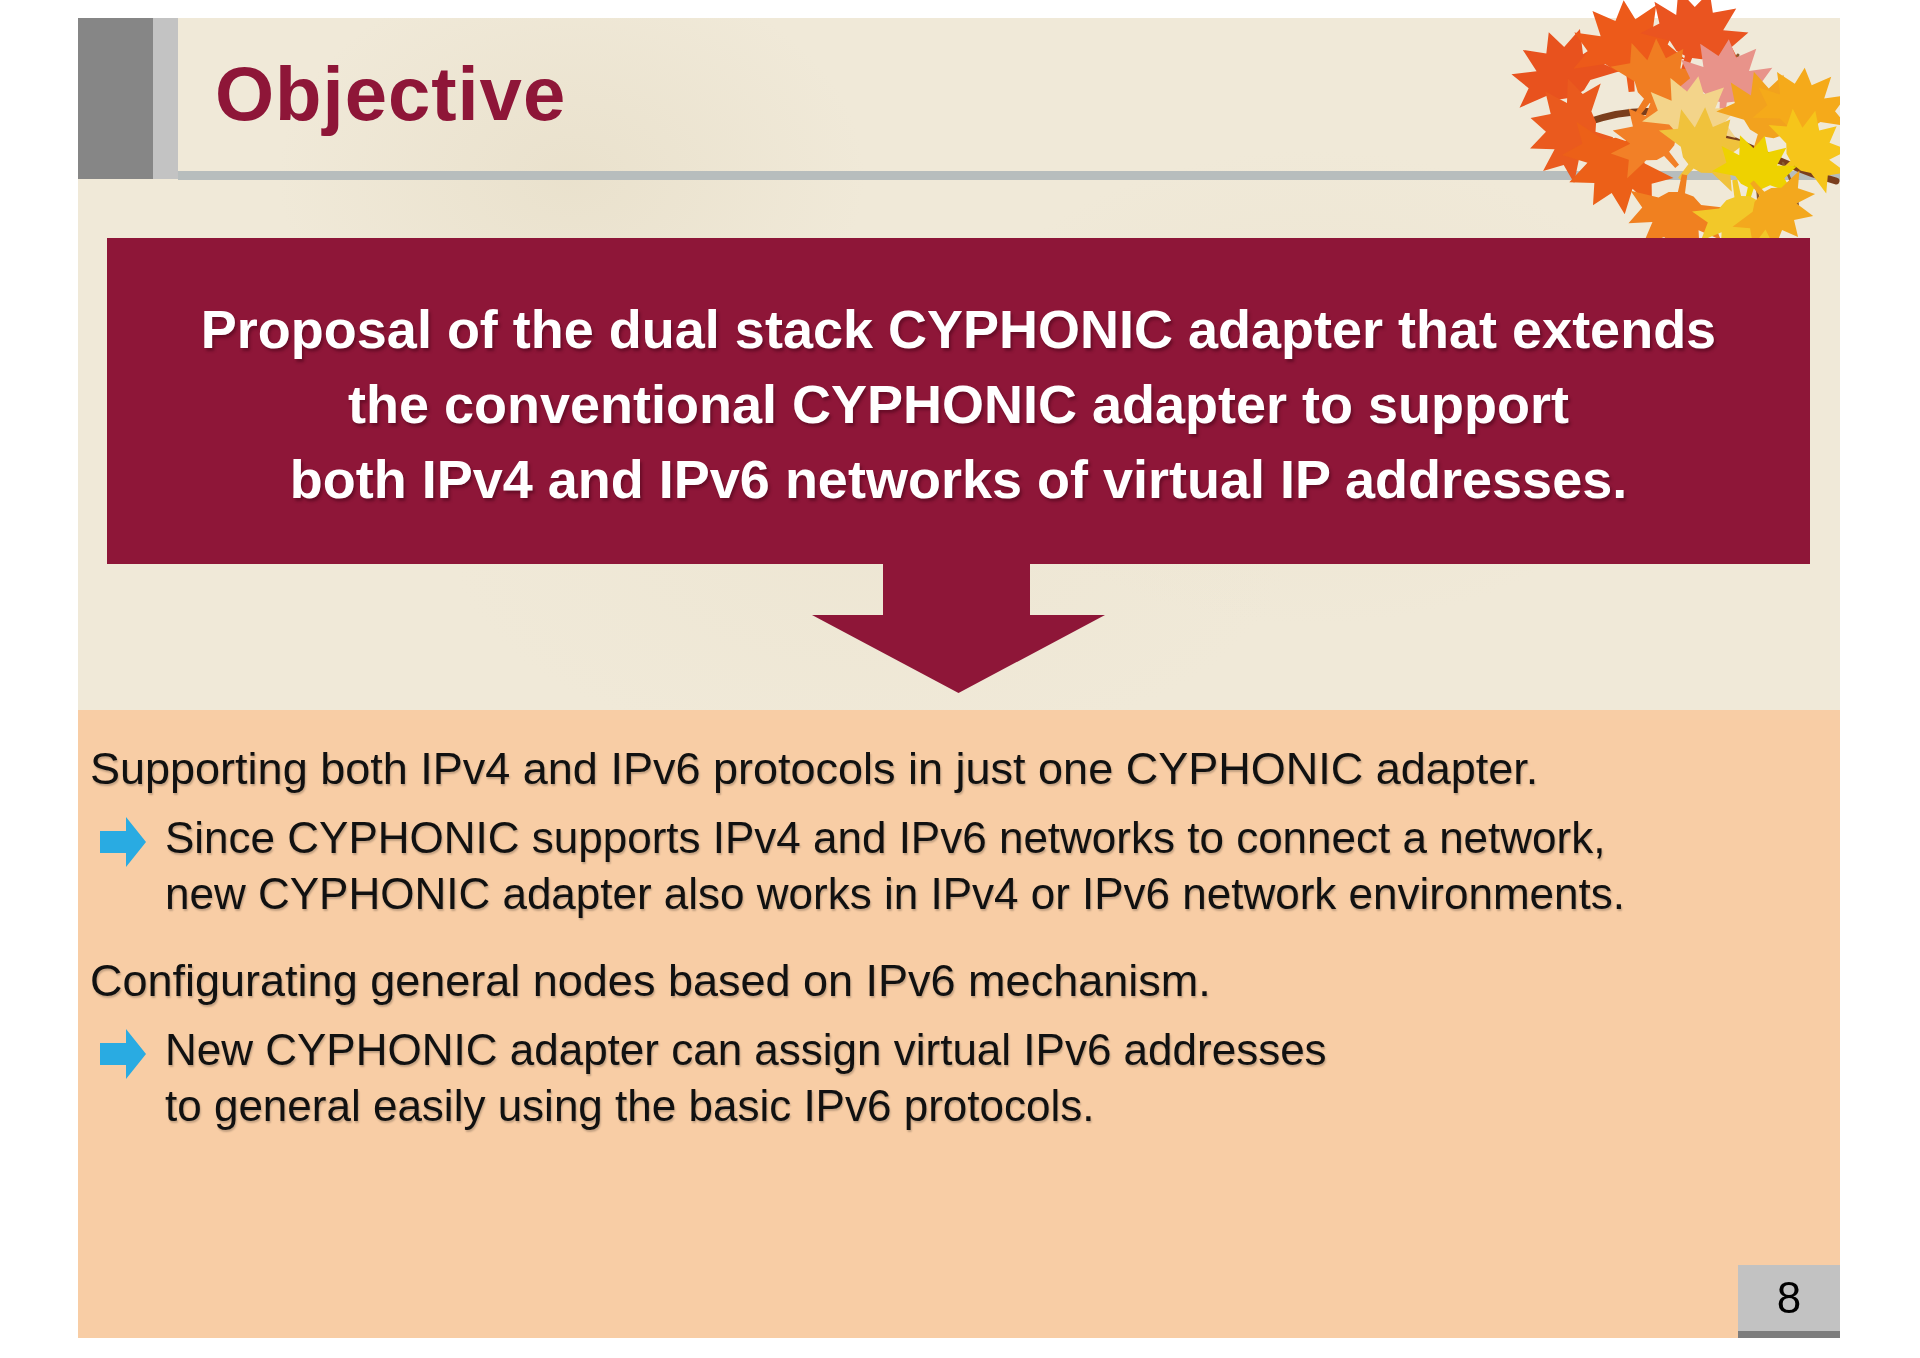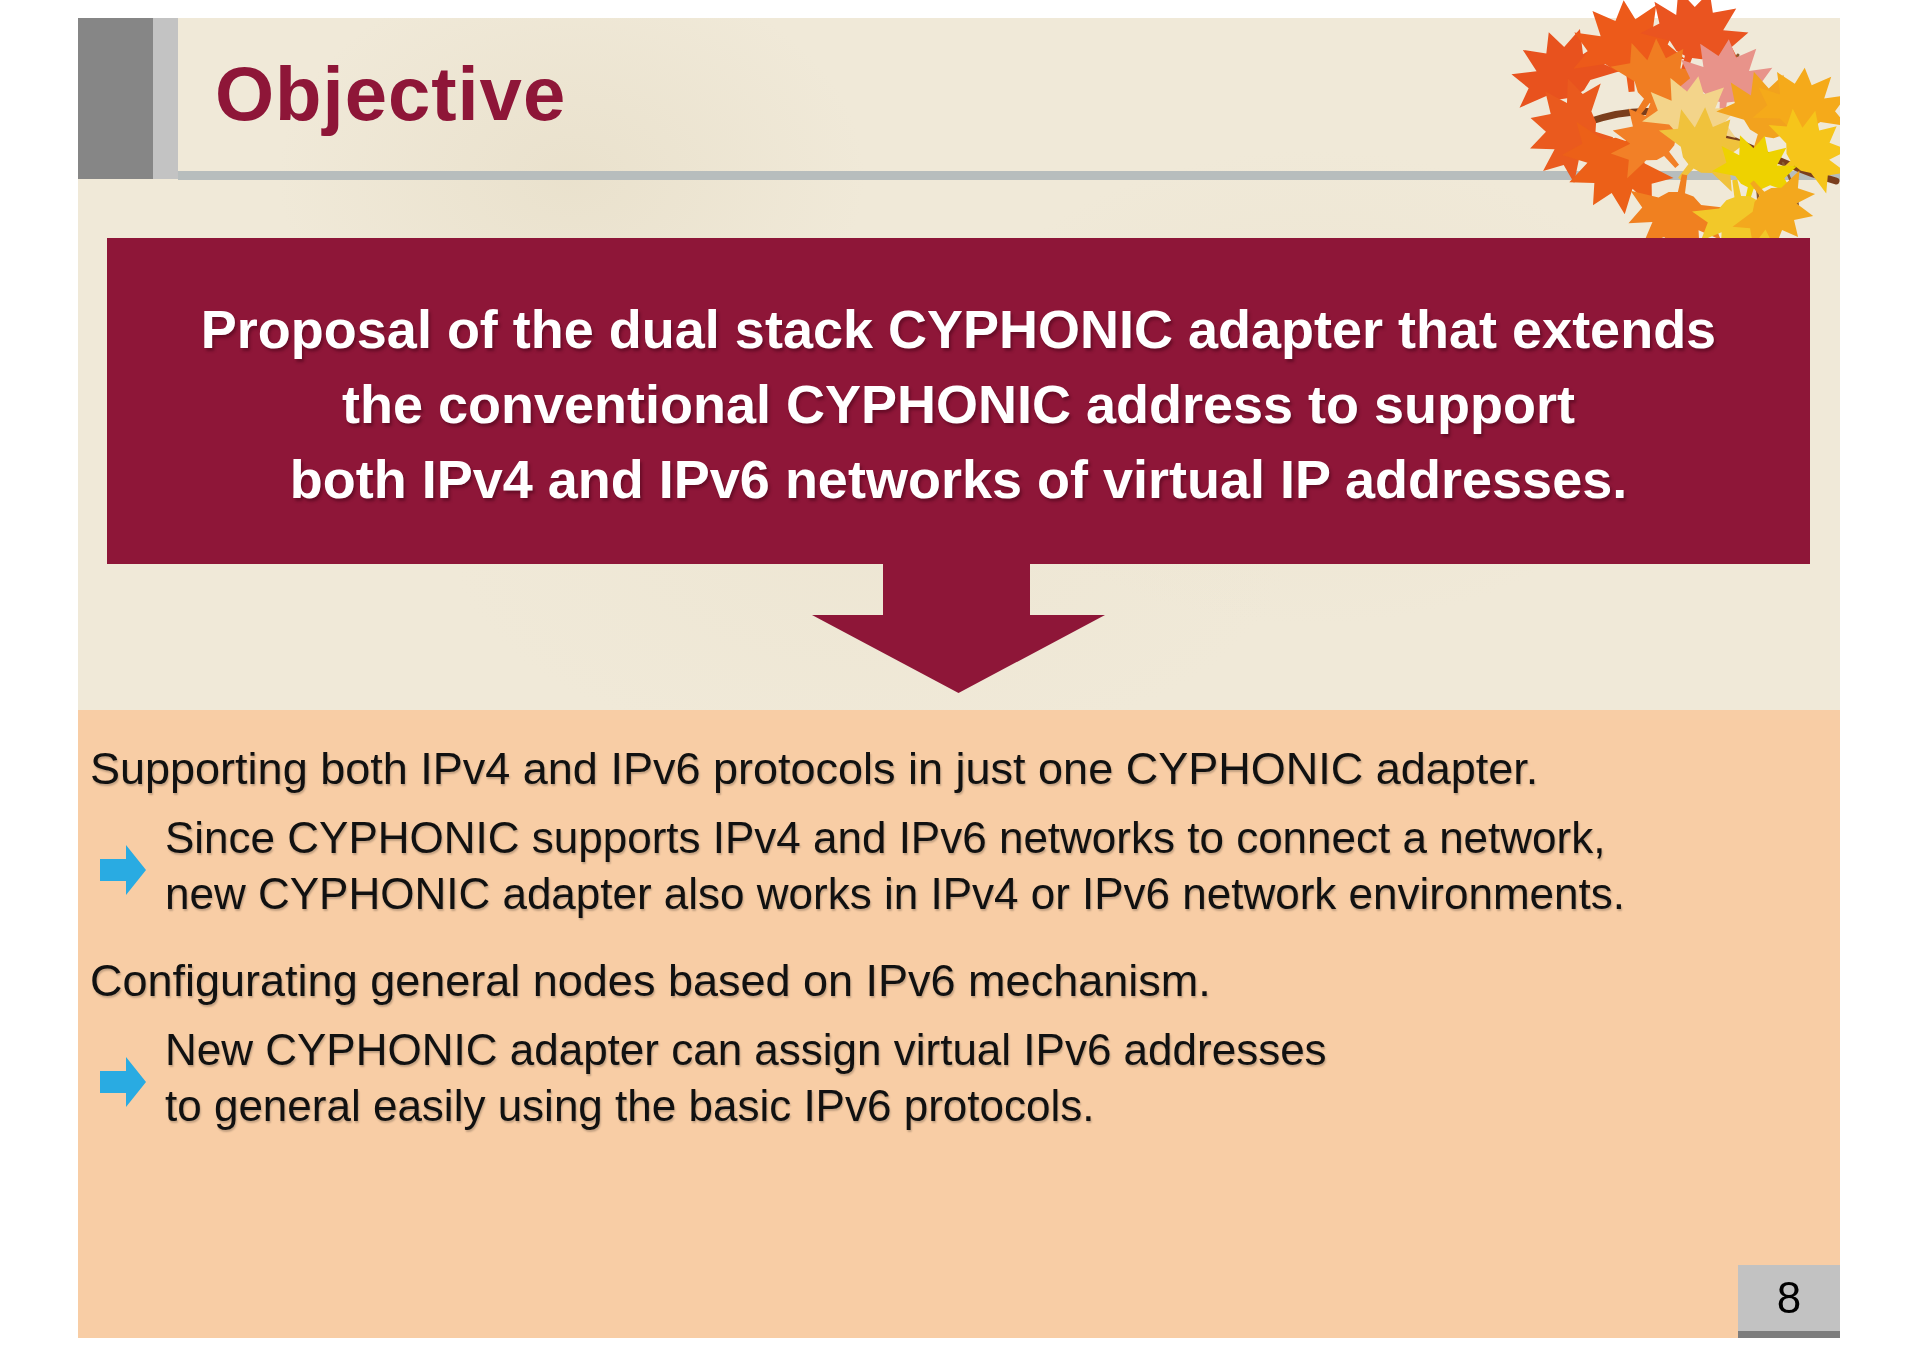--- a/index.html
+++ b/index.html
@@ -26,21 +26,21 @@
   .proposal{position:absolute;left:29px;top:220px;width:1703px;height:326px;background:var(--maroon,#8e1638);
     display:flex;flex-direction:column;justify-content:center;align-items:center;text-align:center;
     color:var(--white_text,#fff);font-weight:bold;font-size:54px;line-height:75px;padding-top:6px}
   .proposal div{white-space:nowrap;text-shadow:2px 3px 3px rgba(60,0,20,.45)}
   .down-arrow{position:absolute;left:734px;top:546px;width:293px;height:129px;display:block}
   .details{position:absolute;left:0;top:692px;width:1762px;height:628px;background:var(--peach,#f8cda5);
     padding-top:32px;color:var(--body_text,#111)}
   .d-heading{font-size:45px;line-height:54px;font-weight:normal;margin:0 0 14px 12px;white-space:nowrap;
     text-shadow:1px 2px 2px rgba(0,0,0,.22)}
   .d-heading.second{margin-top:32px}
-  .bullet{display:flex;align-items:center;margin:0 0 24px 22px}
+  .bullet{display:flex;align-items:flex-start;margin:0 0 24px 22px}
   .bullet .b-arrow{flex:0 0 auto;margin:7px 19px 0 0;display:block}
   .b-text{font-size:44px;line-height:56px;text-shadow:1px 2px 2px rgba(0,0,0,.22)}
   .b-text div{white-space:nowrap}
   .pagebox{position:absolute;right:0;bottom:0;width:102px;height:73px}
   .pagenum{width:102px;height:66px;background:var(--page_box,#c2c2c2);display:flex;align-items:center;
     justify-content:center;font-size:44px;color:#000}
   .pagestrip{width:102px;height:7px;background:var(--page_box_shadow,#7d7d7d)}
 </style>
 </head>
 <body>
@@ -79,21 +79,21 @@
       <use href="#leaf" transform="translate(308 152) rotate(50) scale(0.8)" fill="#f6c51a"></use>
       <use href="#leaf" transform="translate(257 172) rotate(15) scale(0.75)" fill="#eed200"></use>
       <use href="#leaf" transform="translate(180 212) rotate(-170) scale(0.9)" fill="#f08020"></use>
       <use href="#leaf" transform="translate(243 215) rotate(170) scale(0.85)" fill="#f2c829"></use>
       <use href="#leaf" transform="translate(275 207) rotate(140) scale(0.78)" fill="#f3a81e"></use>
     </g>
   </svg>
 
   <div class="proposal">
     <div>Proposal of the dual stack CYPHONIC adapter that extends</div>
-    <div>the conventional CYPHONIC address to support</div>
+    <div>the conventional CYPHONIC adapter to support</div>
     <div>both IPv4 and IPv6 networks of virtual IP addresses.</div>
   </div>
 
   <svg class="down-arrow" viewBox="0 0 293 129" aria-hidden="true">
     <polygon points="71,0 218,0 218,51 293,51 146.5,129 0,51 71,51" fill="#8e1638"></polygon>
   </svg>
 
   <div class="details">
 
     <div class="d-heading">Supporting both IPv4 and IPv6 protocols in just one CYPHONIC adapter.</div>

